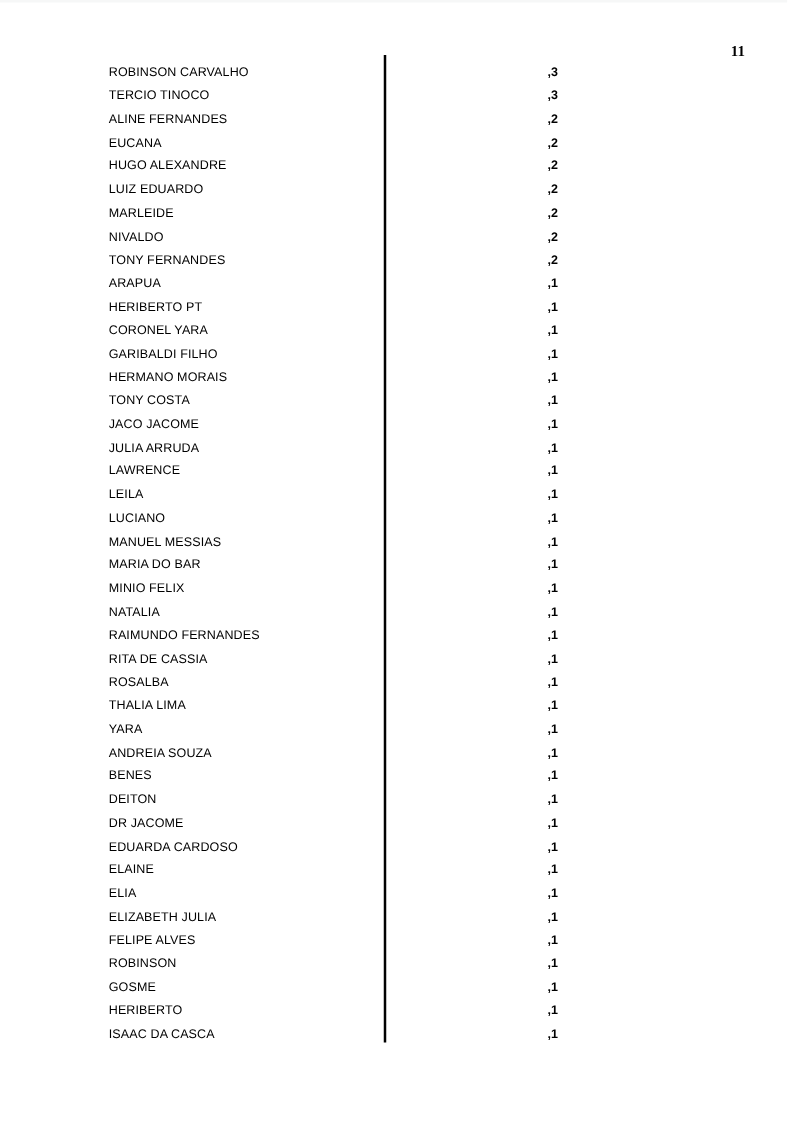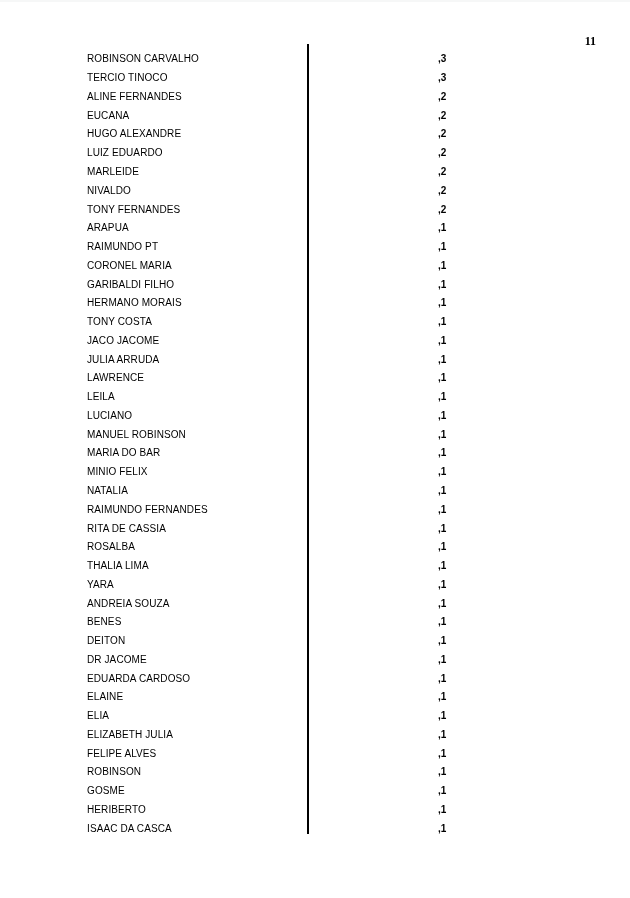--- a/index.html
+++ b/index.html
@@ -124,26 +124,26 @@
     <span class="name">TONY FERNANDES</span>
     <span class="value">,2</span>
   </div>
 
   <div class="row">
     <span class="name">ARAPUA</span>
     <span class="value">,1</span>
   </div>
 
   <div class="row">
-    <span class="name">RAIMUNDO PT</span>
-    <span class="value">,1</span>
-  </div>
-
-  <div class="row">
-    <span class="name">CORONEL MARIA</span>
+    <span class="name">HERIBERTO PT</span>
+    <span class="value">,1</span>
+  </div>
+
+  <div class="row">
+    <span class="name">CORONEL YARA</span>
     <span class="value">,1</span>
   </div>
 
   <div class="row">
     <span class="name">GARIBALDI FILHO</span>
     <span class="value">,1</span>
   </div>
 
   <div class="row">
     <span class="name">HERMANO MORAIS</span>
@@ -174,21 +174,21 @@
     <span class="name">LEILA</span>
     <span class="value">,1</span>
   </div>
 
   <div class="row">
     <span class="name">LUCIANO</span>
     <span class="value">,1</span>
   </div>
 
   <div class="row">
-    <span class="name">MANUEL ROBINSON</span>
+    <span class="name">MANUEL MESSIAS</span>
     <span class="value">,1</span>
   </div>
 
   <div class="row">
     <span class="name">MARIA DO BAR</span>
     <span class="value">,1</span>
   </div>
 
   <div class="row">
     <span class="name">MINIO FELIX</span>

